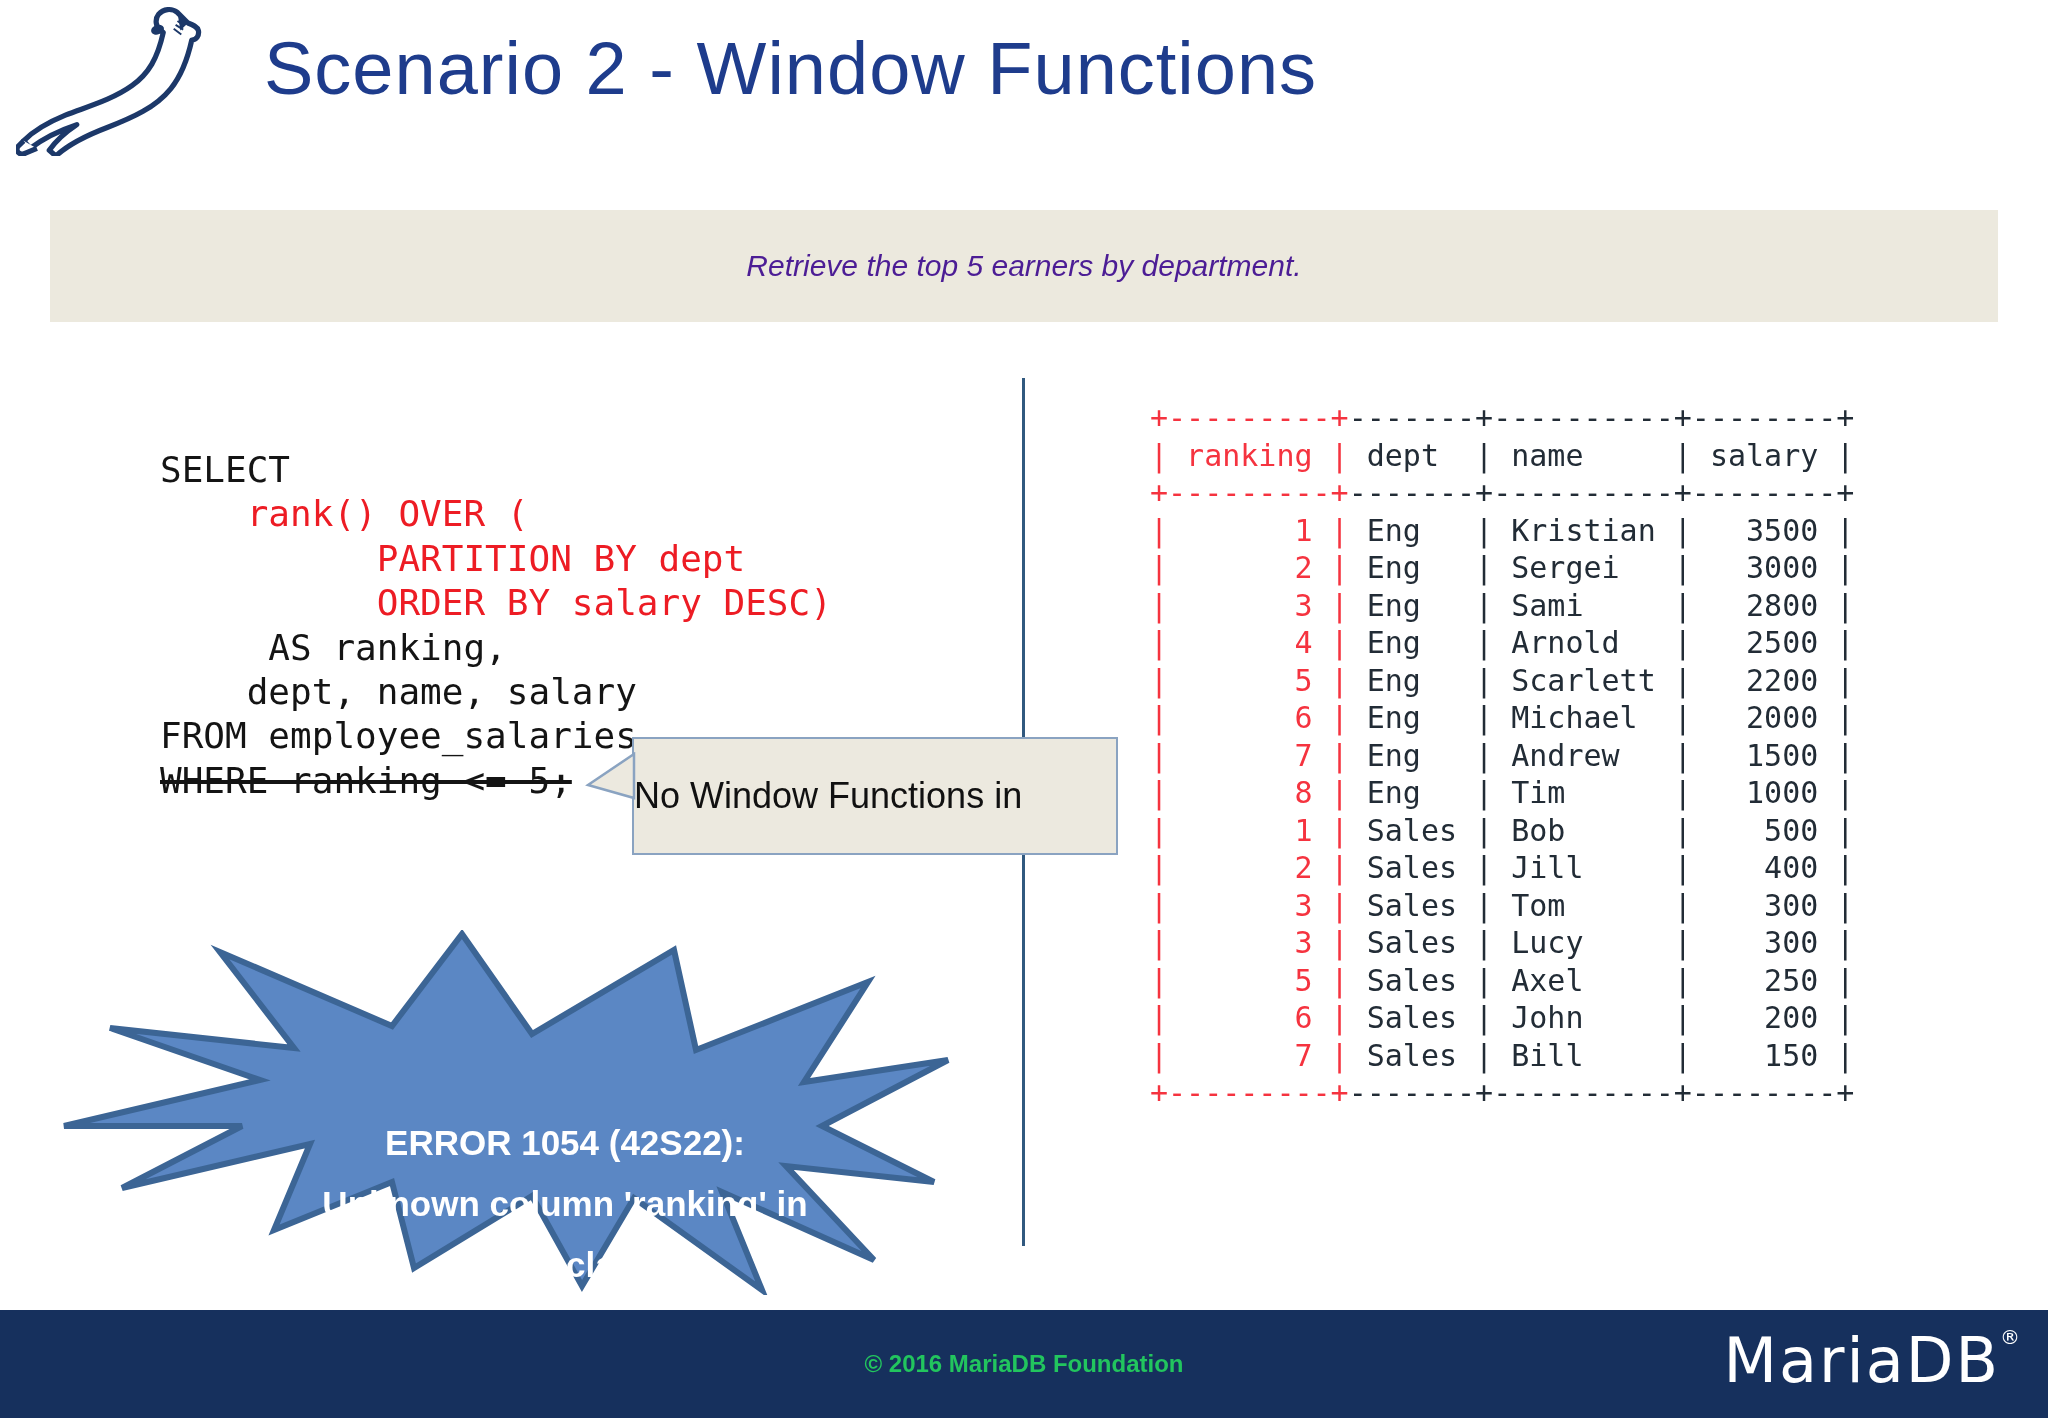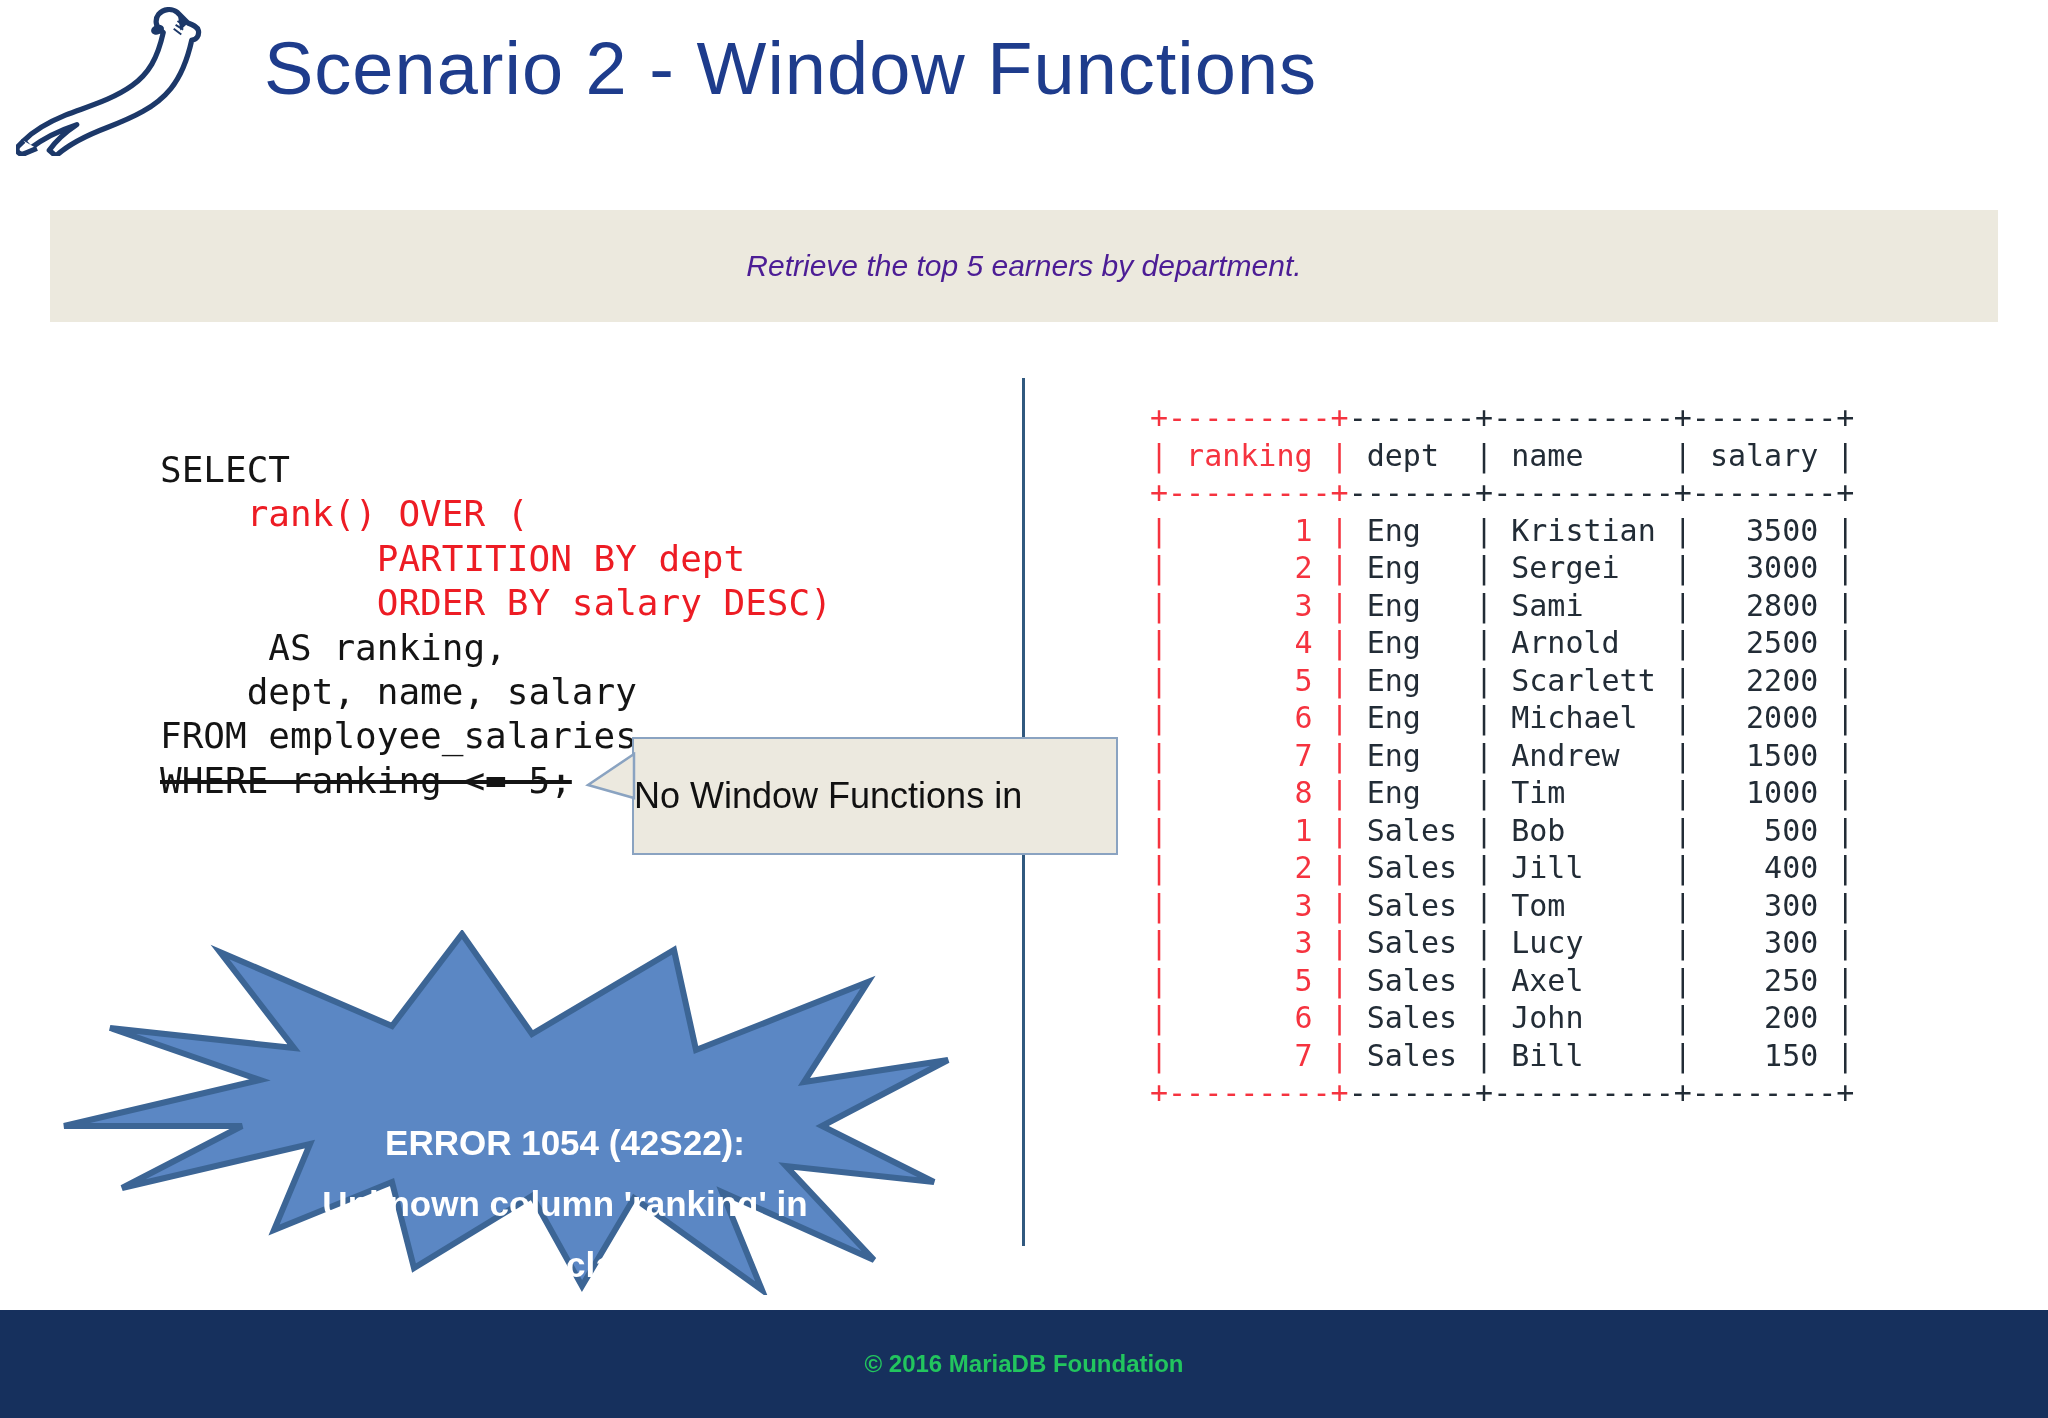--- a/index.html
+++ b/index.html
@@ -118,15 +118,16 @@
               572,268 520,356 470,266 352,338 330,252 212,300 248,214 60,258 180,196" fill="#5b87c4" stroke="#3c6595" stroke-width="6" stroke-linejoin="miter"></polygon>
   </svg>
   <div class="burst-text" id="burst-text">
       <div>ERROR 1054 (42S22):</div>
       <div>Unknown column 'ranking' in</div>
       <div>'where clause'</div>
     </div>
 
   <div class="footer">
     <div class="copyright">© 2016 MariaDB Foundation</div>
+    <div class="brand"><span>MariaDB</span><sup>®</sup></div>
   </div>
 
 </div>
 
 </body></html>

